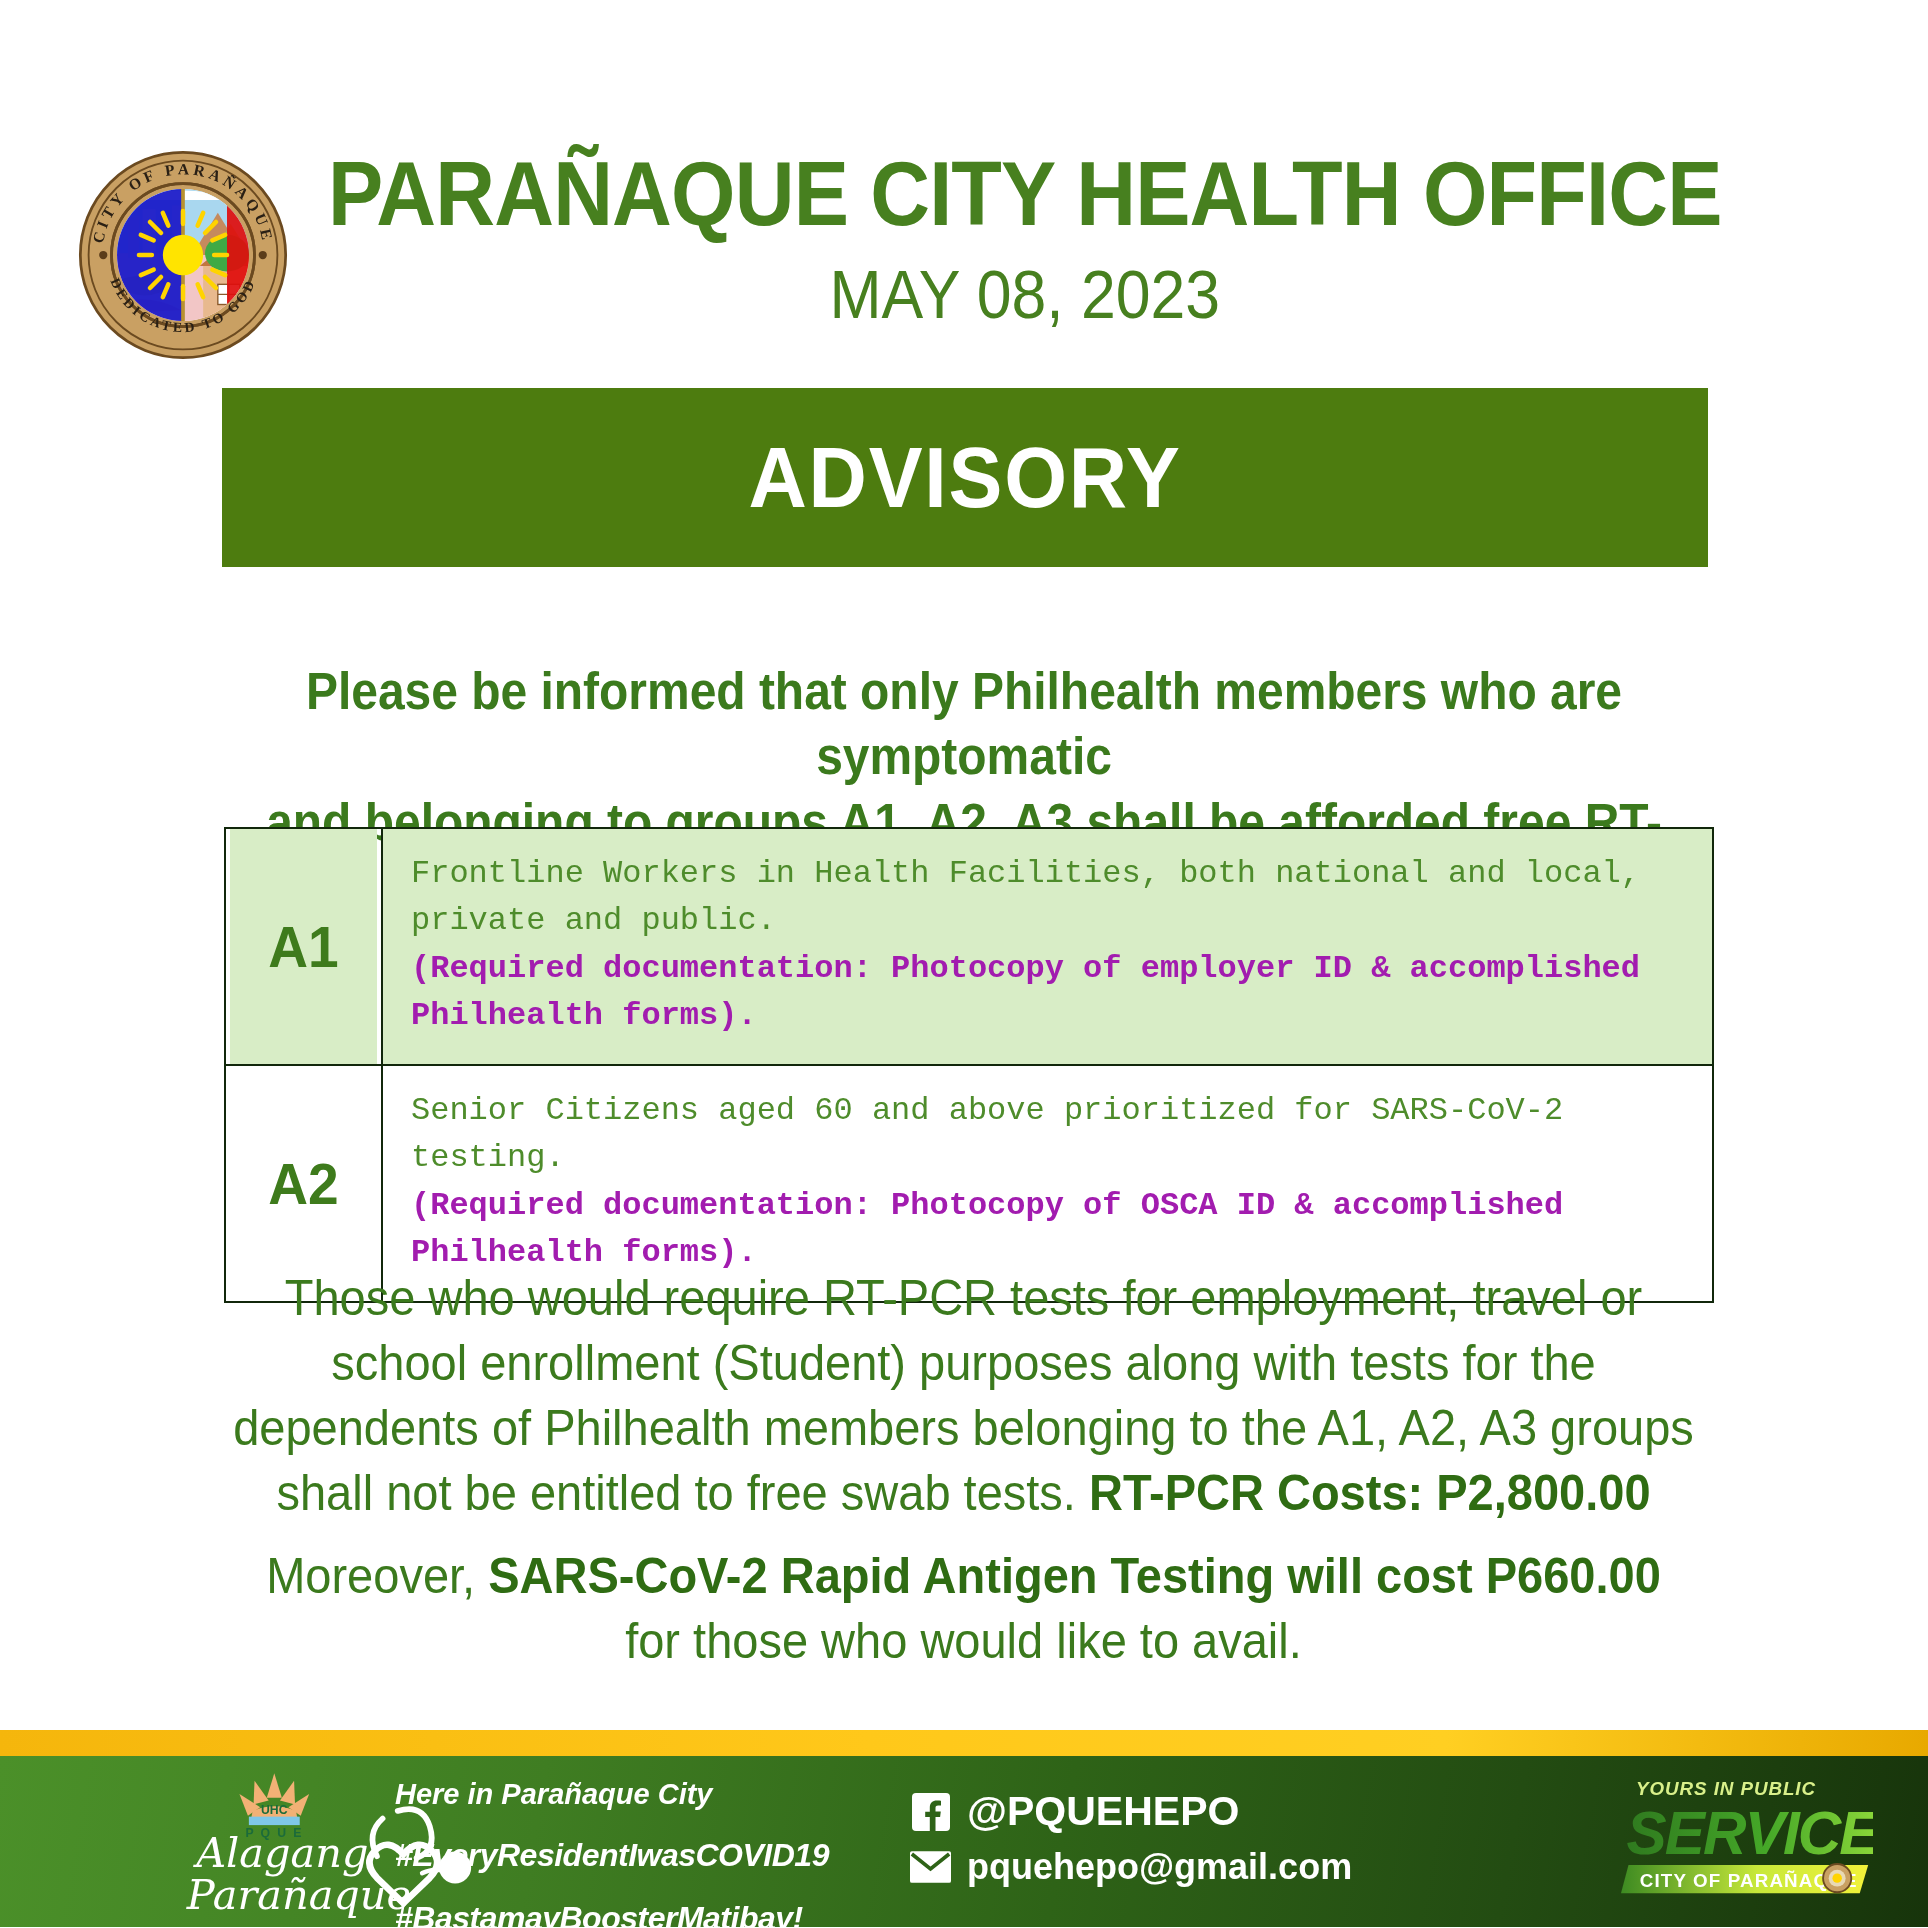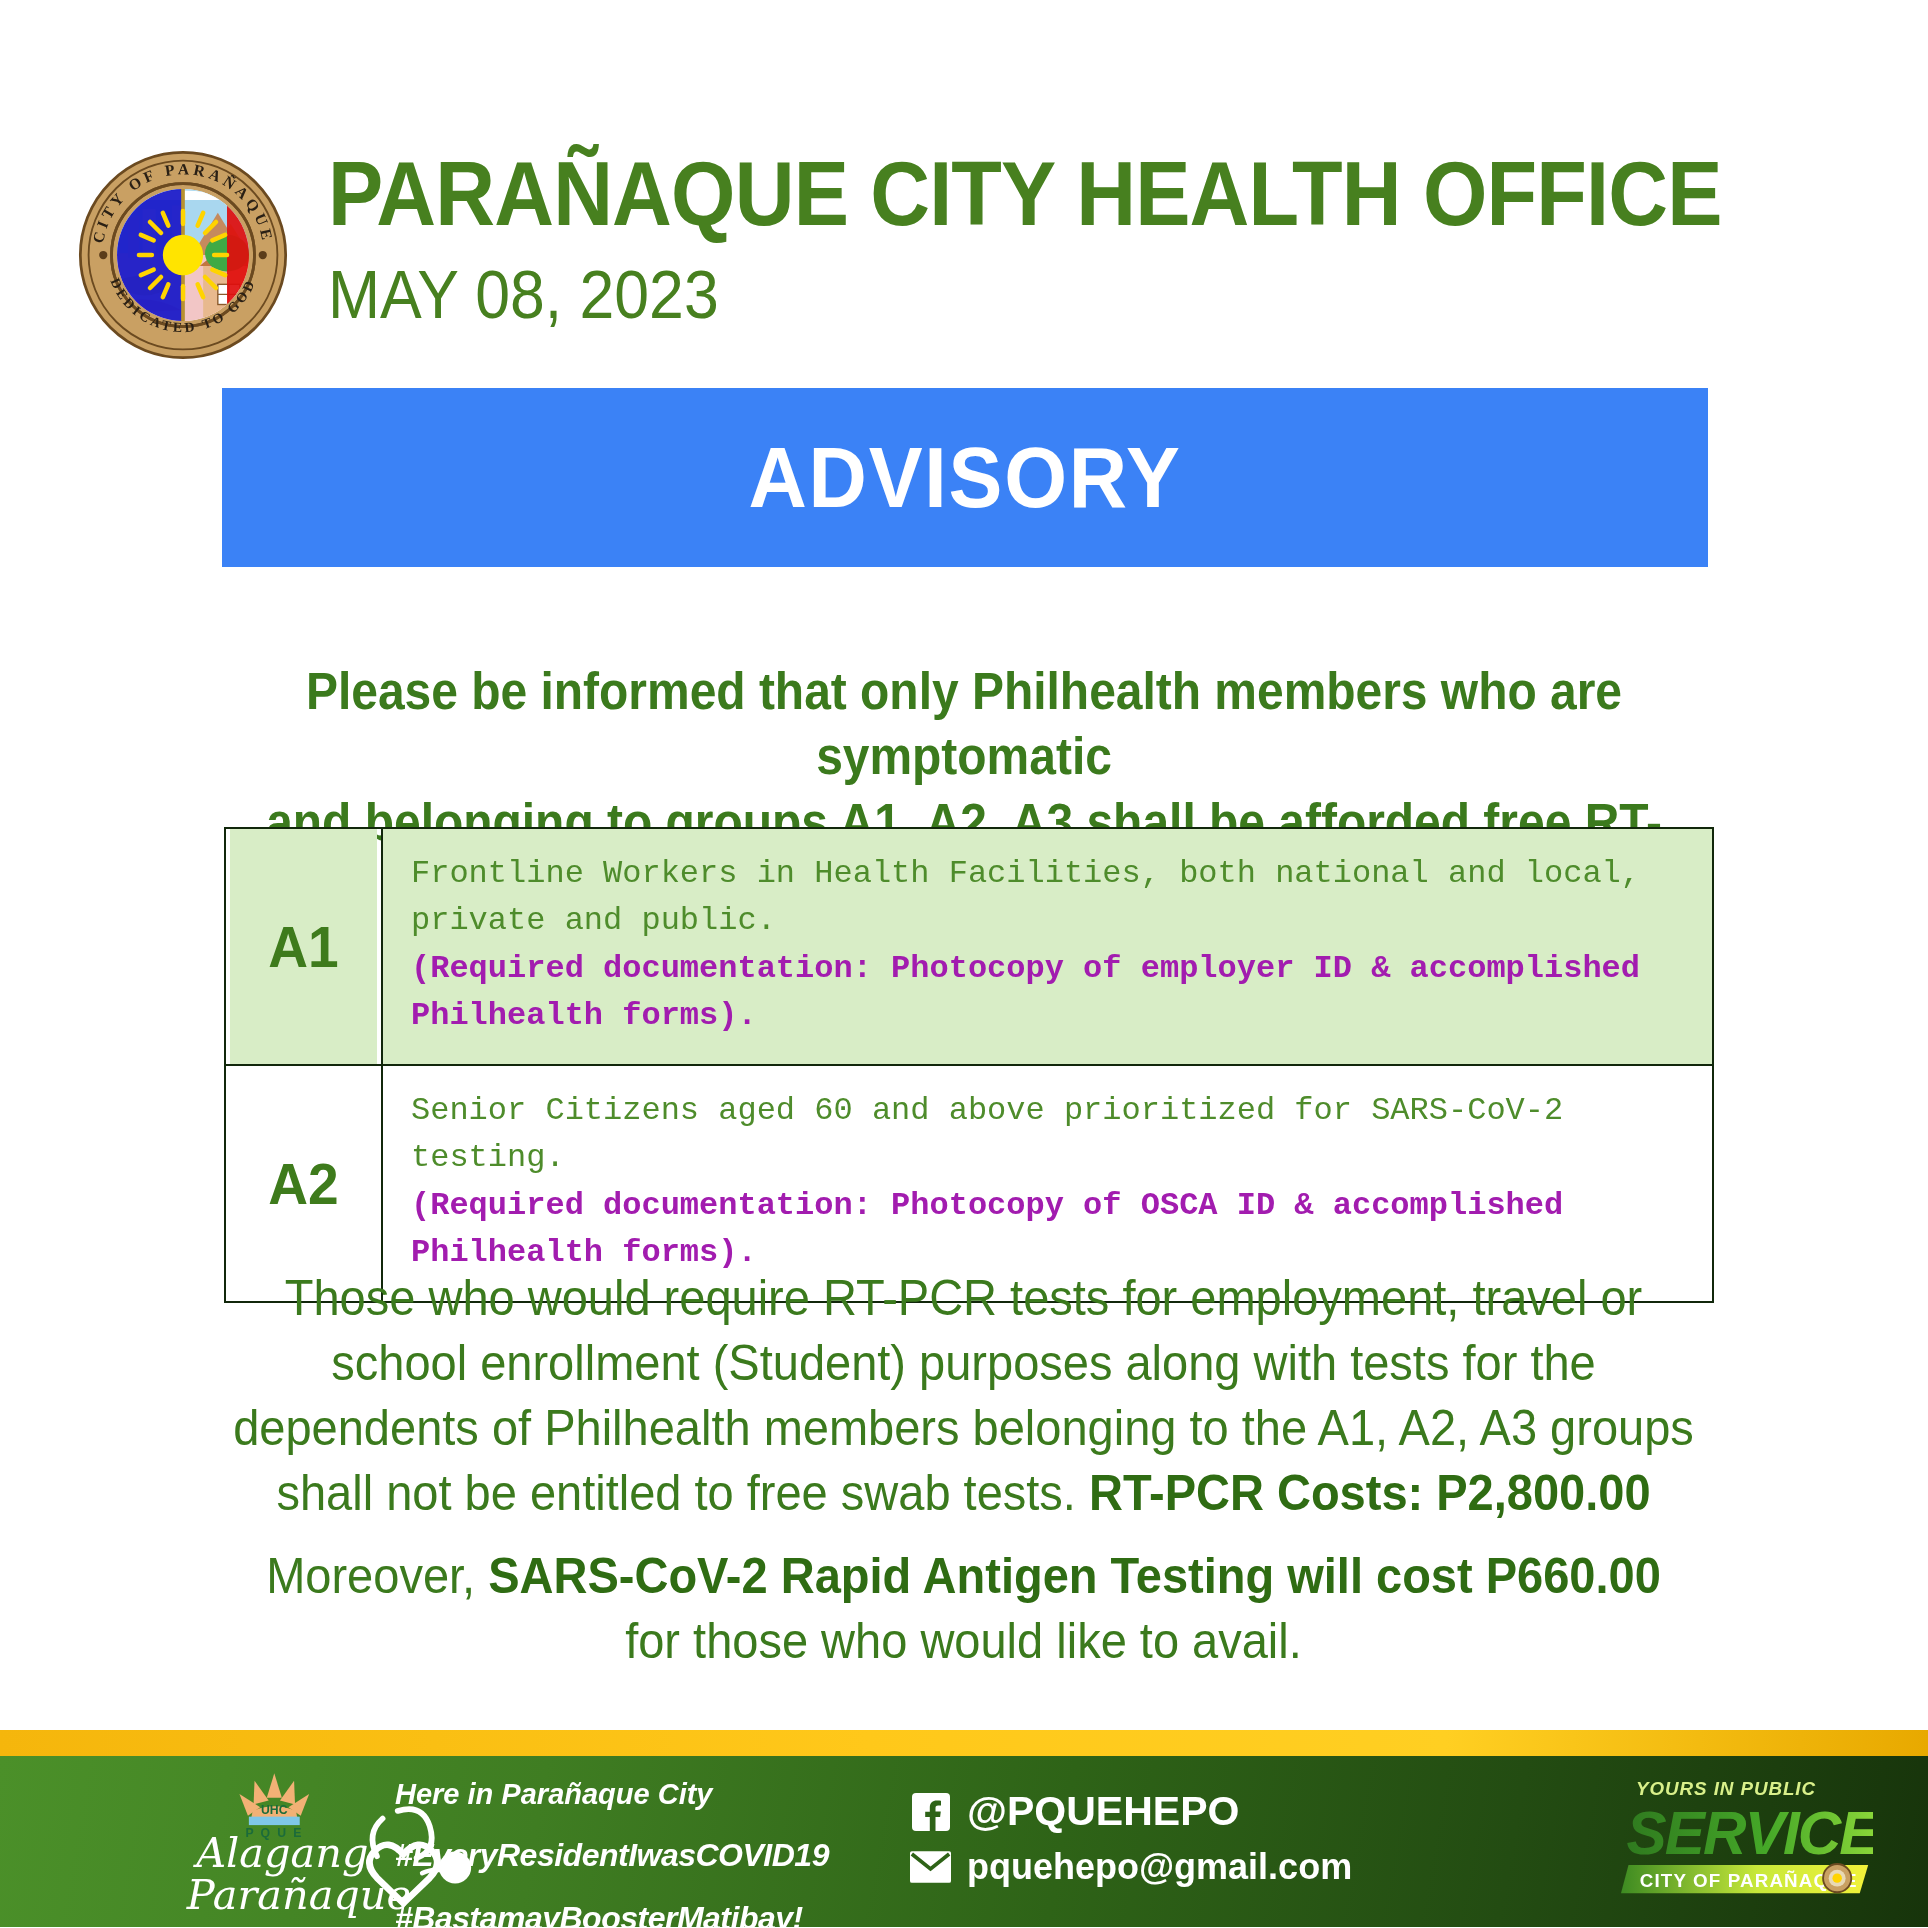--- a/index.html
+++ b/index.html
@@ -34,20 +34,21 @@
   }
   .seal {
     width: 220px;
     height: 224px;
     display: block;
   }
   .title-block {
     position: absolute;
     left: 328px;
     top: 149px;
+    text-align: center;
   }
   .office-title {
     font-family: "Liberation Sans Narrow", "Liberation Sans", sans-serif;
     font-weight: bold;
     font-size: 90px;
     line-height: 1.0;
     color: #47801f;
     letter-spacing: -0.9px;
     transform: scaleX(0.92);
     transform-origin: left center;
@@ -66,21 +67,21 @@
     margin: 21px 0 0 0;
   }
 
   
   .advisory-banner {
     position: absolute;
     left: 222px;
     top: 388px;
     width: 1486px;
     height: 179px;
-    background: #3b82f6;
+    background: #4d7c0f;
     display: flex;
     align-items: center;
     justify-content: center;
   }
   .advisory-text {
     color: #ffffff;
     font-family: "Liberation Sans Narrow", "Liberation Sans", sans-serif;
     font-weight: bold;
     font-size: 85px;
     letter-spacing: 1.9px;

